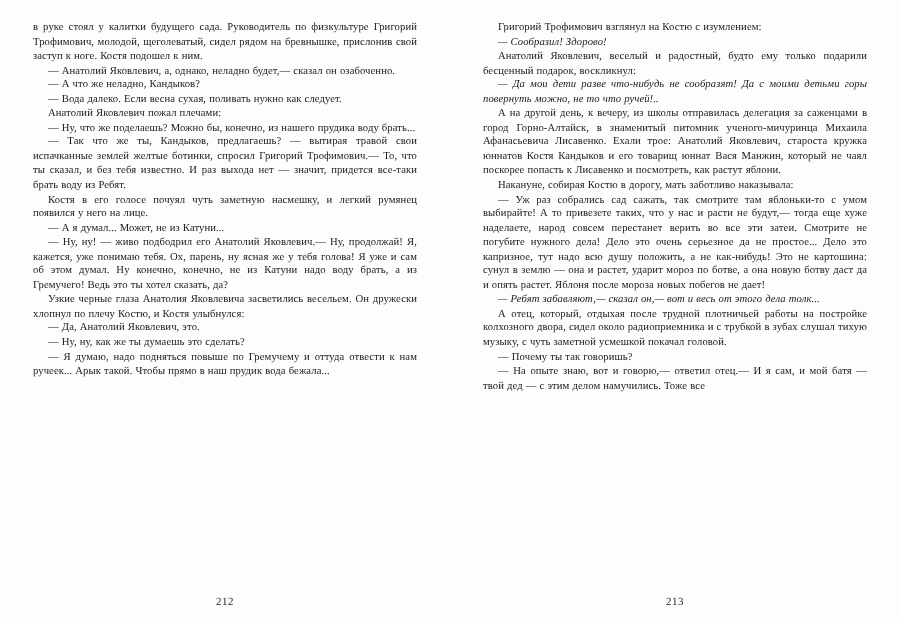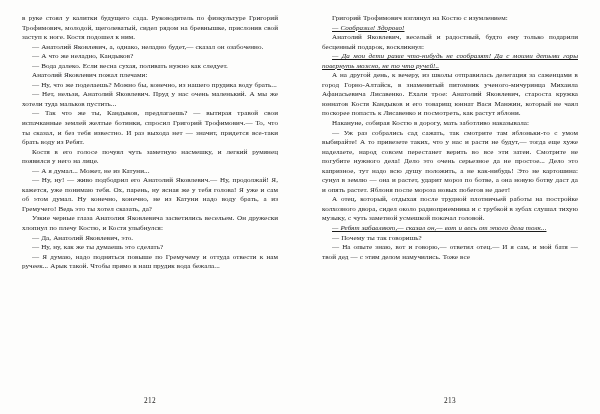--- a/index.html
+++ b/index.html
@@ -63,21 +63,20 @@
   .para {
     margin: 0;
     text-indent: 10px;
     text-align: justify;
   }
   .para.noindent {
     text-indent: 0;
   }
   .para.italic {
     font-style: italic;
-    text-decoration: underline;
   }
 
   .folio {
     flex: 0 0 auto;
     text-align: center;
     font-size: 7.3px;
     line-height: 10px;
     letter-spacing: 0.3px;
     padding-top: 10px;
     padding-bottom: 2px;
@@ -102,21 +101,20 @@
   <div class="spread">
 
     <div class="page page-left">
       <div class="text-block">
           <p class="para noindent">в руке стоял у калитки будущего сада. Руководитель по физкультуре Григорий Трофимович, молодой, щеголеватый, сидел рядом на бревнышке, прислонив свой заступ к ноге. Костя подошел к ним.</p>
           <p class="para">— Анатолий Яковлевич, а, однако, неладно будет,— сказал он озабоченно.</p>
           <p class="para">— А что же неладно, Кандыков?</p>
           <p class="para">— Вода далеко. Если весна сухая, поливать нужно как следует.</p>
           <p class="para">Анатолий Яковлевич пожал плечами:</p>
           <p class="para">— Ну, что же поделаешь? Можно бы, конечно, из нашего прудика воду брать...</p>
-          <p class="para">— Нет, нельзя, Анатолий Яковлевич. Пруд у нас очень маленький. А мы же хотели туда мальков пустить...</p>
           <p class="para">— Так что же ты, Кандыков, предлагаешь? — вытирая травой свои испачканные землей желтые ботинки, спросил Григорий Трофимович.— То, что ты сказал, и без тебя известно. И раз выхода нет — значит, придется все-таки брать воду из Ребят.</p>
           <p class="para">Костя в его голосе почуял чуть заметную насмешку, и легкий румянец появился у него на лице.</p>
           <p class="para">— А я думал... Может, не из Катуни...</p>
           <p class="para">— Ну, ну! — живо подбодрил его Анатолий Яковлевич.— Ну, продолжай! Я, кажется, уже понимаю тебя. Ох, парень, ну ясная же у тебя голова! Я уже и сам об этом думал. Ну конечно, конечно, не из Катуни надо воду брать, а из Гремучего! Ведь это ты хотел сказать, да?</p>
           <p class="para">Узкие черные глаза Анатолия Яковлевича засветились весельем. Он дружески хлопнул по плечу Костю, и Костя улыбнулся:</p>
           <p class="para">— Да, Анатолий Яковлевич, это.</p>
           <p class="para">— Ну, ну, как же ты думаешь это сделать?</p>
           <p class="para">— Я думаю, надо подняться повыше по Гремучему и оттуда отвести к нам ручеек... Арык такой. Чтобы прямо в наш прудик вода бежала...</p>
         </div>
       <div class="folio">212</div>
@@ -126,22 +124,22 @@
 
     <div class="page page-right">
       <div class="text-block">
           <p class="para">Григорий Трофимович взглянул на Костю с изумлением:</p>
           <p class="para italic">— Сообразил! Здорово!</p>
           <p class="para">Анатолий Яковлевич, веселый и радостный, будто ему только подарили бесценный подарок, воскликнул:</p>
           <p class="para italic">— Да мои дети разве что-нибудь не сообразят! Да с моими детьми горы повернуть можно, не то что ручей!..</p>
           <p class="para">А на другой день, к вечеру, из школы отправилась делегация за саженцами в город Горно-Алтайск, в знаменитый питомник ученого-мичуринца Михаила Афанасьевича Лисавенко. Ехали трое: Анатолий Яковлевич, староста кружка юннатов Костя Кандыков и его товарищ юннат Вася Манжин, который не чаял поскорее попасть к Лисавенко и посмотреть, как растут яблони.</p>
           <p class="para">Накануне, собирая Костю в дорогу, мать заботливо наказывала:</p>
           <p class="para">— Уж раз собрались сад сажать, так смотрите там яблоньки-то с умом выбирайте! А то привезете таких, что у нас и расти не будут,— тогда еще хуже наделаете, народ совсем перестанет верить во все эти затеи. Смотрите не погубите нужного дела! Дело это очень серьезное да не простое... Дело это капризное, тут надо всю душу положить, а не как-нибудь! Это не картошина: сунул в землю — она и растет, ударит мороз по ботве, а она новую ботву даст да и опять растет. Яблоня после мороза новых побегов не дает!</p>
+          <p class="para italic">— Ребят забавляют,— сказал он,— вот и весь от этого дела толк...</p>
           <p class="para">А отец, который, отдыхая после трудной плотничьей работы на постройке колхозного двора, сидел около радиоприемника и с трубкой в зубах слушал тихую музыку, с чуть заметной усмешкой покачал головой.</p>
-          <p class="para italic">— Ребят забавляют,— сказал он,— вот и весь от этого дела толк...</p>
           <p class="para">— Почему ты так говоришь?</p>
           <p class="para">— На опыте знаю, вот и говорю,— ответил отец.— И я сам, и мой батя — твой дед — с этим делом намучились. Тоже все</p>
         </div>
       <div class="folio">213</div>
     </div>
 
   </div>
 </div>
 
 </body></html>

